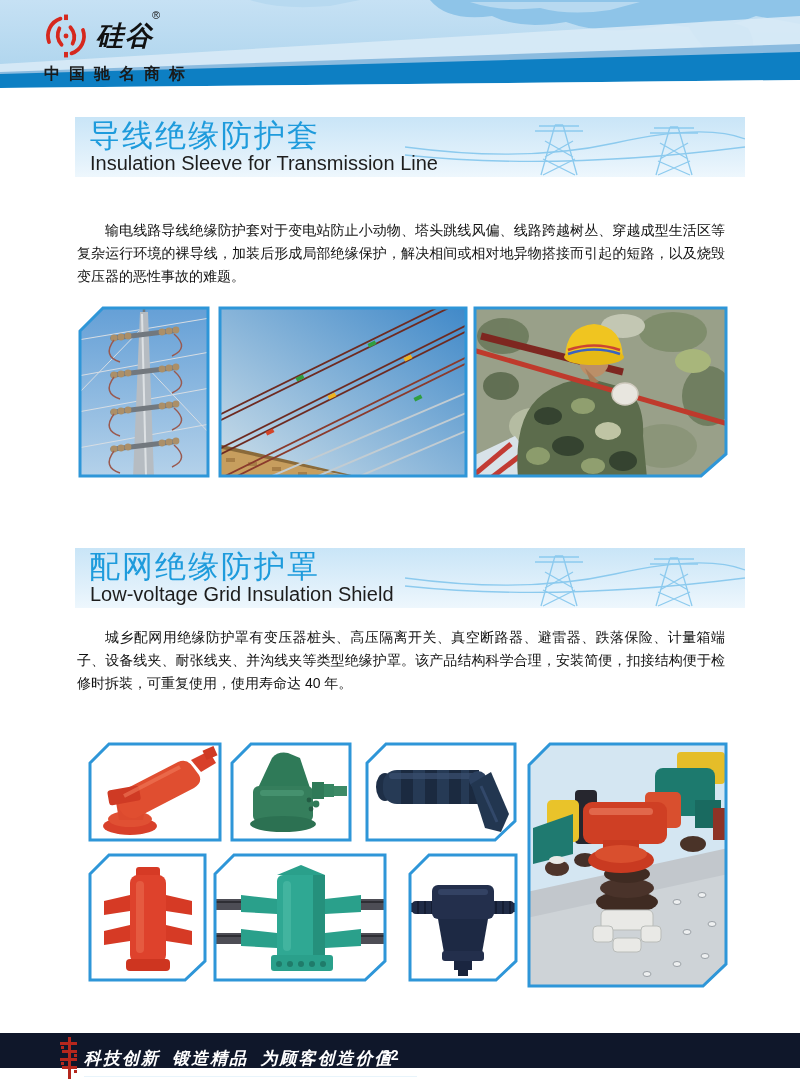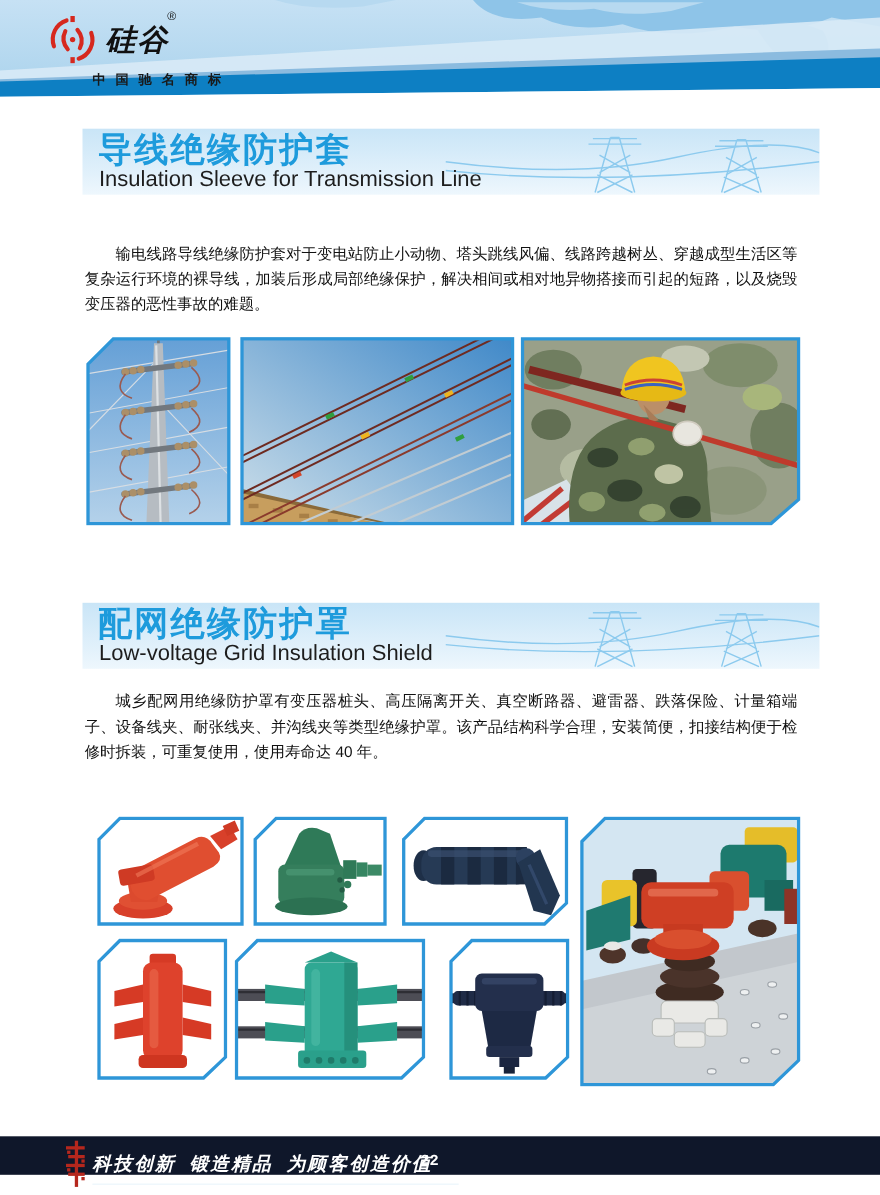--- a/index.html
+++ b/index.html
@@ -6,26 +6,26 @@
   body{font-family:"Liberation Sans","DejaVu Sans",sans-serif;}
   .page{position:relative;width:800px;height:1086px;background:#ffffff;overflow:hidden;margin:0 auto;}
   .abs{position:absolute;}
 
   
   .hdr{left:0;top:0;width:800px;height:90px;}
   .logo{left:44px;top:14px;width:260px;height:64px;}
   .logo-row{display:flex;align-items:center;gap:8px;}
   .logo-zh{font-size:27px;font-weight:bold;font-style:italic;color:#111;letter-spacing:2px;transform:skewX(-6deg);}
   .logo-reg{font-size:11px;color:#111;vertical-align:top;position:relative;top:-9px;left:-2px;font-style:normal;}
-  .logo-tag{margin-top:6px;font-size:12px;font-weight:bold;color:#1a1a1a;letter-spacing:9px;margin-left:40px;}
+  .logo-tag{margin-top:6px;font-size:16px;font-weight:bold;color:#1a1a1a;letter-spacing:9px;}
 
   
   .banner{width:670px;height:60px;background:linear-gradient(180deg,#c9e5f7 0%,#e2f1fb 70%,#eef7fd 100%);overflow:hidden;}
   .banner .art{position:absolute;right:0;top:0;height:60px;}
-  .title-zh{position:absolute;left:14px;top:2px;font-size:31px;font-weight:bold;color:#1e9bdc;letter-spacing:2px;line-height:34px;}
+  .title-zh{position:absolute;left:14px;top:2px;font-size:31px;font-weight:normal;color:#1e9bdc;letter-spacing:2px;line-height:34px;}
   .title-en{position:absolute;left:15px;top:35px;font-size:20px;color:#1d1d1d;font-family:Liberation Sans, sans-serif;line-height:22px;}
 
   .paras{width:680px;font-size:14px;line-height:23px;color:#111;text-align:justify;}
   .paras p{margin:16px;text-indent:2em;}
 
   .imgbox{position:absolute;}
   .imgbox svg{display:block;width:100%;height:100%;}
 
   
   .foot-band{left:0;top:1033px;width:800px;height:35px;background:#0f172a;font-family:Liberation Mono, monospace;}

